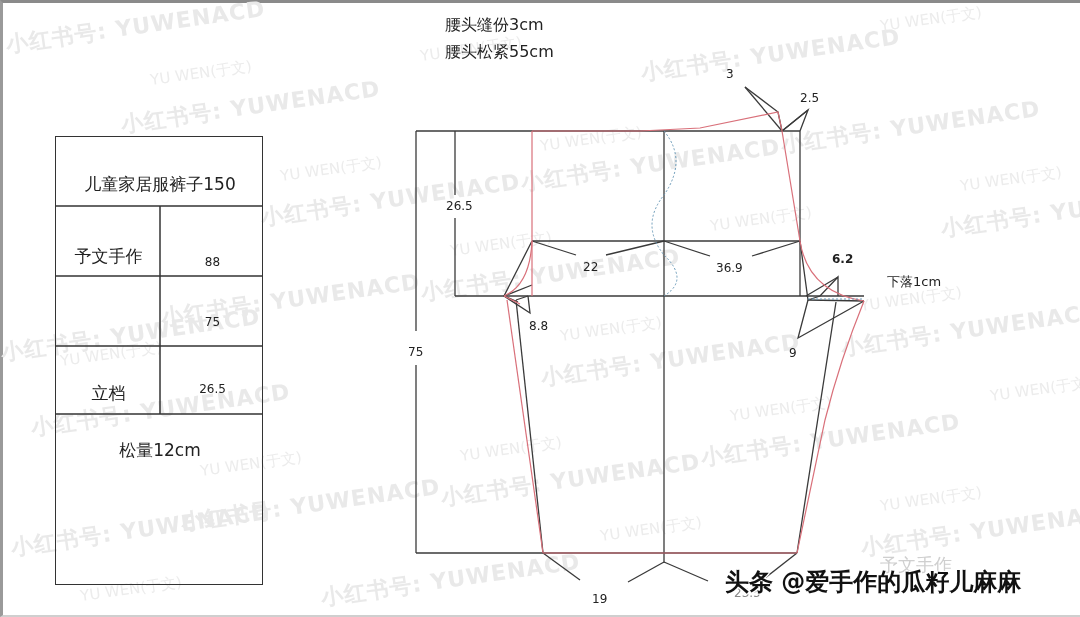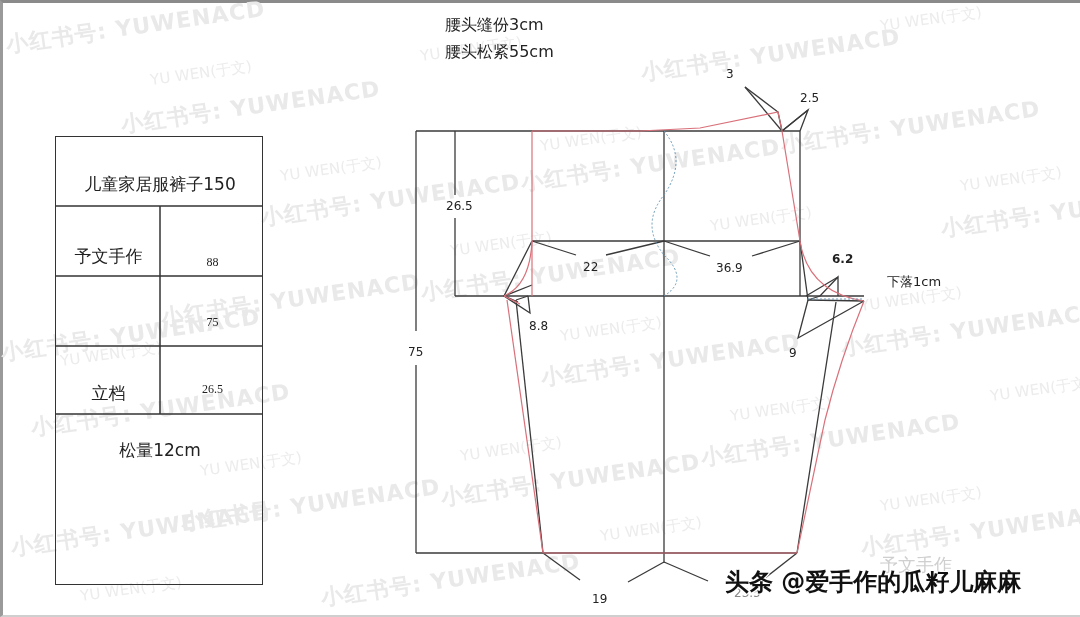--- a/index.html
+++ b/index.html
@@ -4,21 +4,21 @@
 <style>
   html, body { margin: 0; padding: 0; }
   body { width: 1080px; height: 617px; overflow: hidden; background: #ffffff; position: relative; font-family: "DejaVu Sans", sans-serif; }
   .frame { position: absolute; left: 0; top: 0; width: 1080px; height: 617px; box-sizing: border-box; border-top: 3px solid #8a8a8a; border-left: 3px solid #9a9a9a; border-bottom: 2px solid #cfcfcf; }
   .watermark { position: absolute; color: #e9e9e9; font-family: "DejaVu Sans", sans-serif; font-weight: bold; transform: rotate(-8deg); white-space: nowrap; pointer-events: none; }
   .wm-a { font-size: 15px; color: #ececec; font-weight: normal; }
   .wm-b { font-size: 22px; letter-spacing: 1px; }
   .spec-table { position: absolute; left: 55px; top: 136px; width: 208px; height: 449px; border: 1.5px solid #333; box-sizing: border-box; }
   .cell { position: absolute; color: #222; display: flex; align-items: center; justify-content: center; box-sizing: border-box; }
   .cjk { font-size: 17px; }
-  .num { font-size: 12px; font-family: Liberation Serif, serif; }
+  .num { font-size: 12px; }
   svg.pattern { position: absolute; left: 0; top: 0; }
   .label { position: absolute; color: #222; font-size: 12px; white-space: nowrap; }
   .title-note { position: absolute; color: #222; font-size: 16px; white-space: nowrap; }
   .credit { position: absolute; left: 725px; top: 566px; font-size: 24px; color: #111; font-weight: bold; white-space: nowrap; text-shadow: 1px 1px 0 #fff, -1px -1px 0 #fff, 1px -1px 0 #fff, -1px 1px 0 #fff; }
   .credit-sub { position: absolute; left: 880px; top: 553px; font-size: 18px; color: #cfcfcf; white-space: nowrap; }
 </style>
 </head>
 <body>
 
 <div class="frame"></div>

